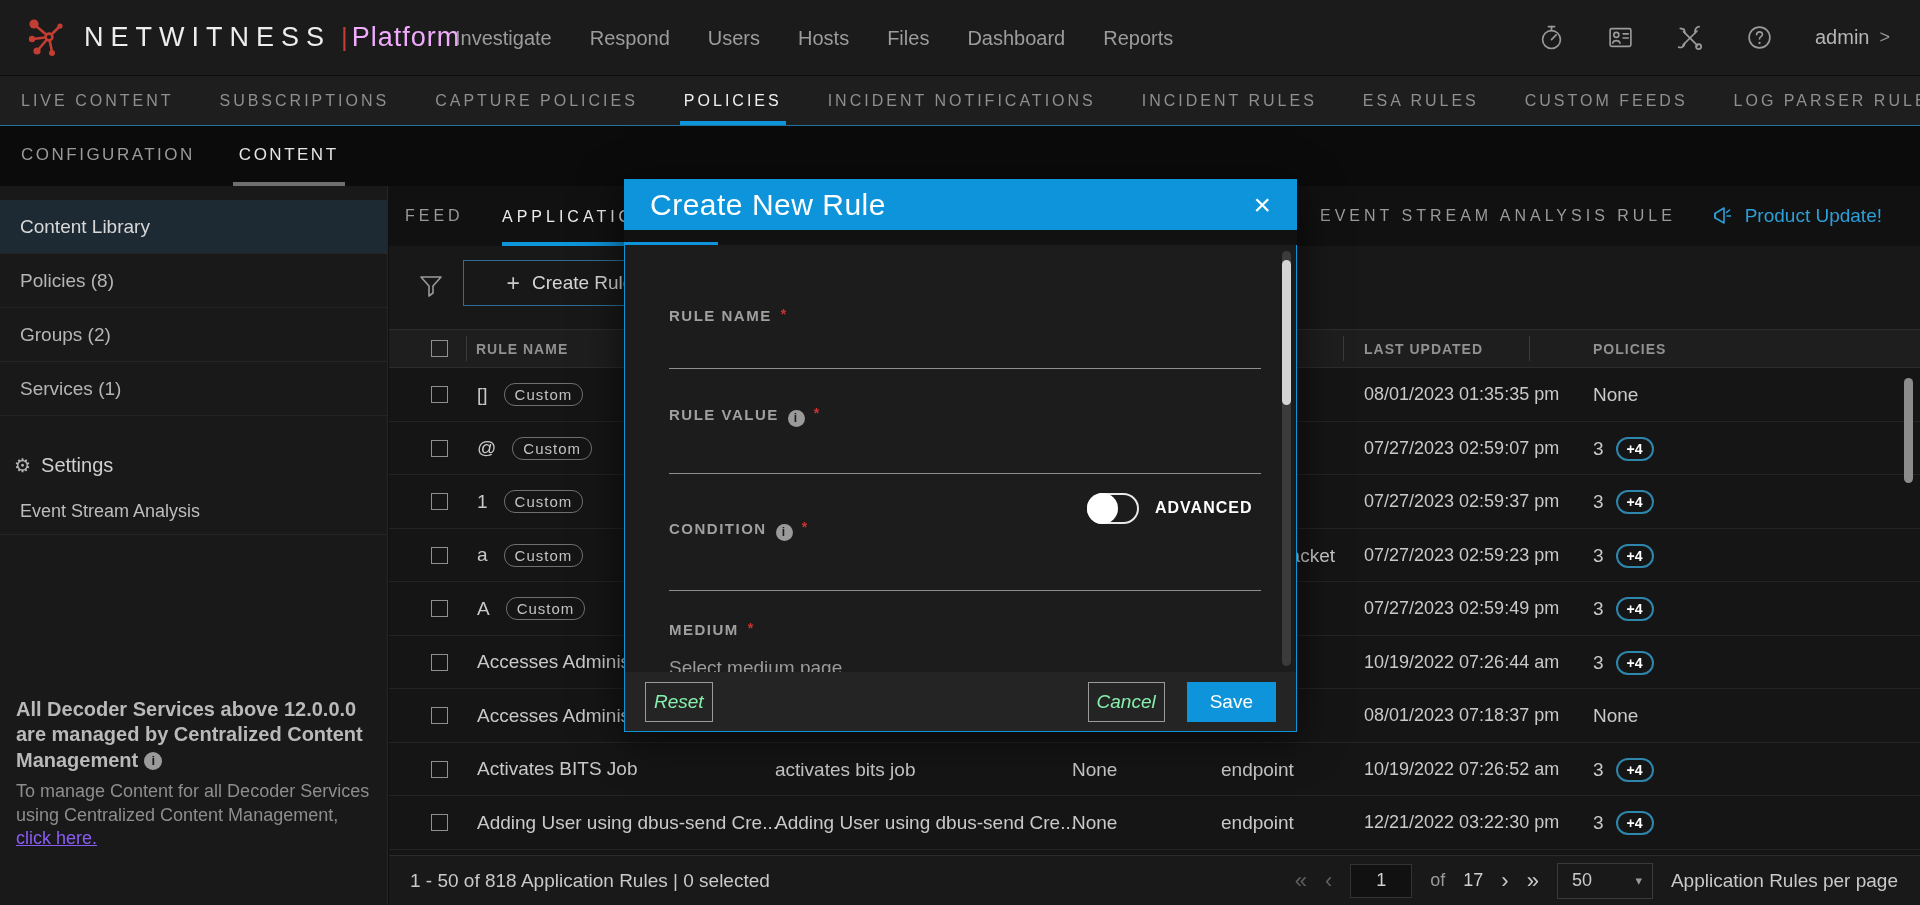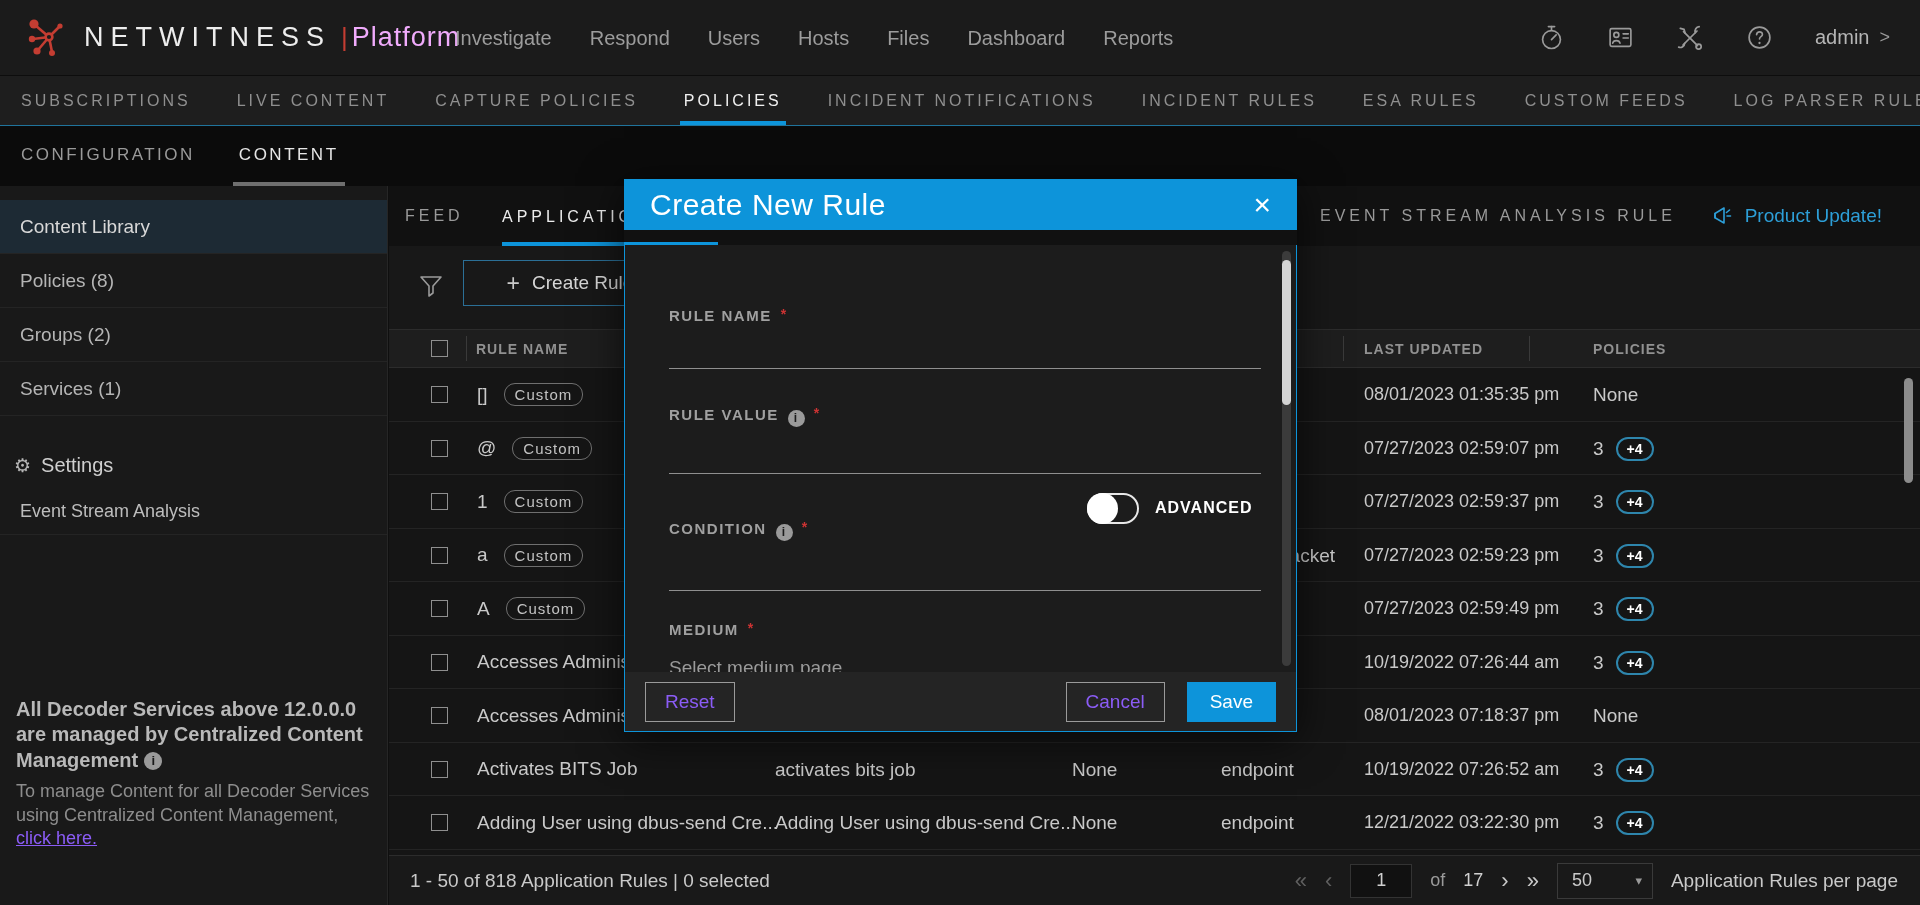--- a/index.html
+++ b/index.html
@@ -134,21 +134,21 @@
   .medium-placeholder { position:absolute; left:44px; top:412px; font-size:19px; color:#9a9a9a; }
   .adv-toggle { position:absolute; left:462px; top:248px; width:52px; height:31px; border:2px solid #e8e8e8;
                 border-radius:17px; cursor:pointer; }
   .adv-knob { position:absolute; left:-2px; top:-2px; width:31px; height:31px; border-radius:50%; background:#ffffff; }
   .adv-label { position:absolute; left:530px; top:254px; font-size:16px; font-weight:bold; letter-spacing:1px; color:#ffffff; }
   .modal-scroll-track { position:absolute; right:5px; top:6px; bottom:6px; width:9px; border-radius:5px; background:#3b3b3b; }
   .modal-scroll-thumb { position:absolute; right:5px; top:15px; width:9px; height:145px; border-radius:5px; background:#d4d4d4; cursor:pointer; }
   .modal-footer { position:absolute; left:0; right:0; bottom:0; height:60px; background:#242424;
                   border:1px solid #0d94da; border-top:none; display:flex; align-items:center; padding:0 20px; }
   .btn { height:40px; font-size:19px; font-family:inherit; cursor:pointer; }
-  .btn-ghost { background:transparent; border:1px solid #9a9a9a; color:#8b5cf6; padding:0 19px; }
+  .btn-ghost { background:transparent; border:1px solid #9a9a9a; color:#86efac; padding:0 8px;font-style:italic; }
   .btn-save { background:#0d94da; border:1px solid #0d94da; color:#ffffff; padding:0 22px; margin-left:22px; }
   .btn-cancel { margin-left:auto; }
 
   svg .st { stroke:#9a9a9a; stroke-width:1.6; fill:none; stroke-linecap:round; stroke-linejoin:round; }
   svg .stb { stroke:#2d9fd8; stroke-width:1.6; fill:none; stroke-linecap:round; stroke-linejoin:round; }
 </style>
 </head>
 <body>
 
 <header class="topnav">
@@ -208,22 +208,22 @@
       <circle cx="13" cy="18.3" r="1.1" fill="#9a9a9a"></circle>
     </svg>
     <div class="admin-wrap">
       <span>admin</span>
       <span class="admin-caret">&gt;</span>
     </div>
   </div>
 </header>
 
 <nav class="nav2" id="nav2">
+    <span class="nav2-item">LIVE CONTENT</span>
     <span class="nav2-item">SUBSCRIPTIONS</span>
-    <span class="nav2-item">LIVE CONTENT</span>
     <span class="nav2-item">CAPTURE POLICIES</span>
     <span class="nav2-item active">POLICIES</span>
     <span class="nav2-item">INCIDENT NOTIFICATIONS</span>
     <span class="nav2-item">INCIDENT RULES</span>
     <span class="nav2-item">ESA RULES</span>
     <span class="nav2-item">CUSTOM FEEDS</span>
     <span class="nav2-item">LOG PARSER RULES</span>
   </nav>
 
 <nav class="nav3" id="nav3">

